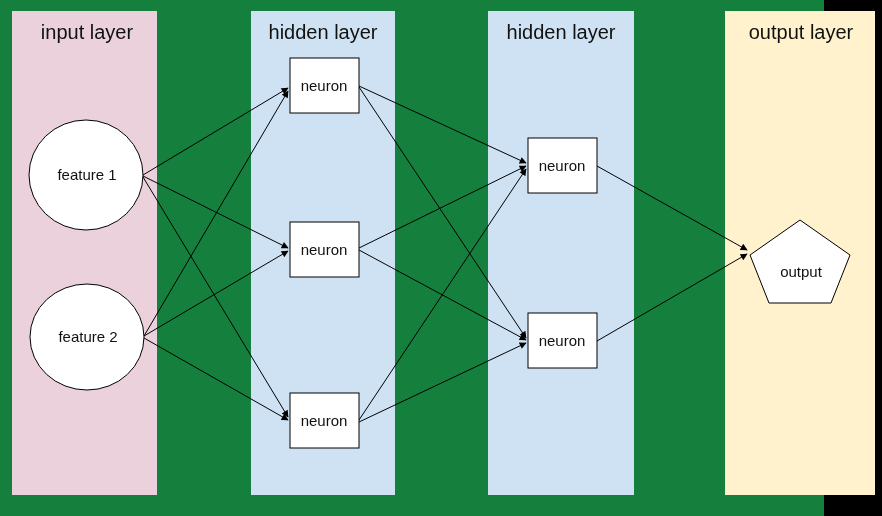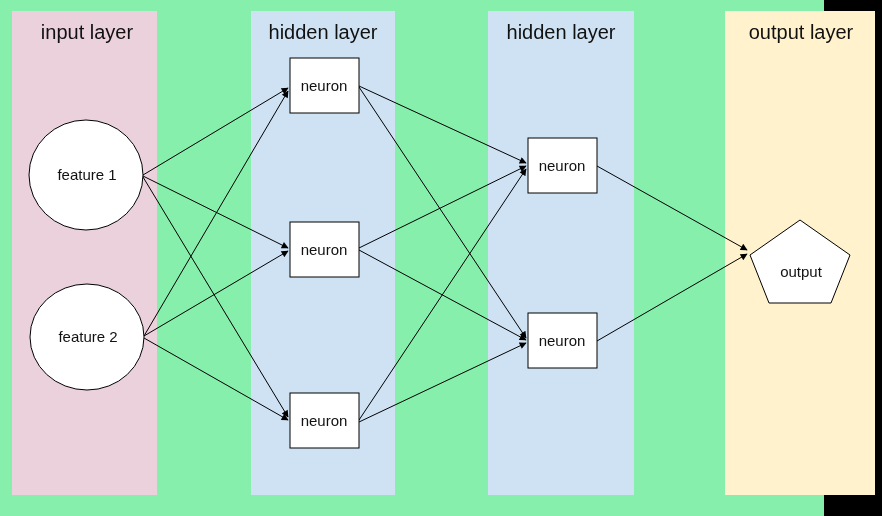--- a/index.html
+++ b/index.html
@@ -8,21 +8,21 @@
     background: #000000;
     width: 882px;
     height: 516px;
     overflow: hidden;
     font-family: "Liberation Sans", sans-serif;
   }
   .stage {
     position: relative;
     width: 824px;
     height: 516px;
-    background: #86efac;
+    background: #15803d;
   }
   svg { display: block; }
   .layer-title {
     font-size: 20px;
     fill: #111111;
   }
   .node-label {
     font-size: 15px;
     fill: #111111;
   }

